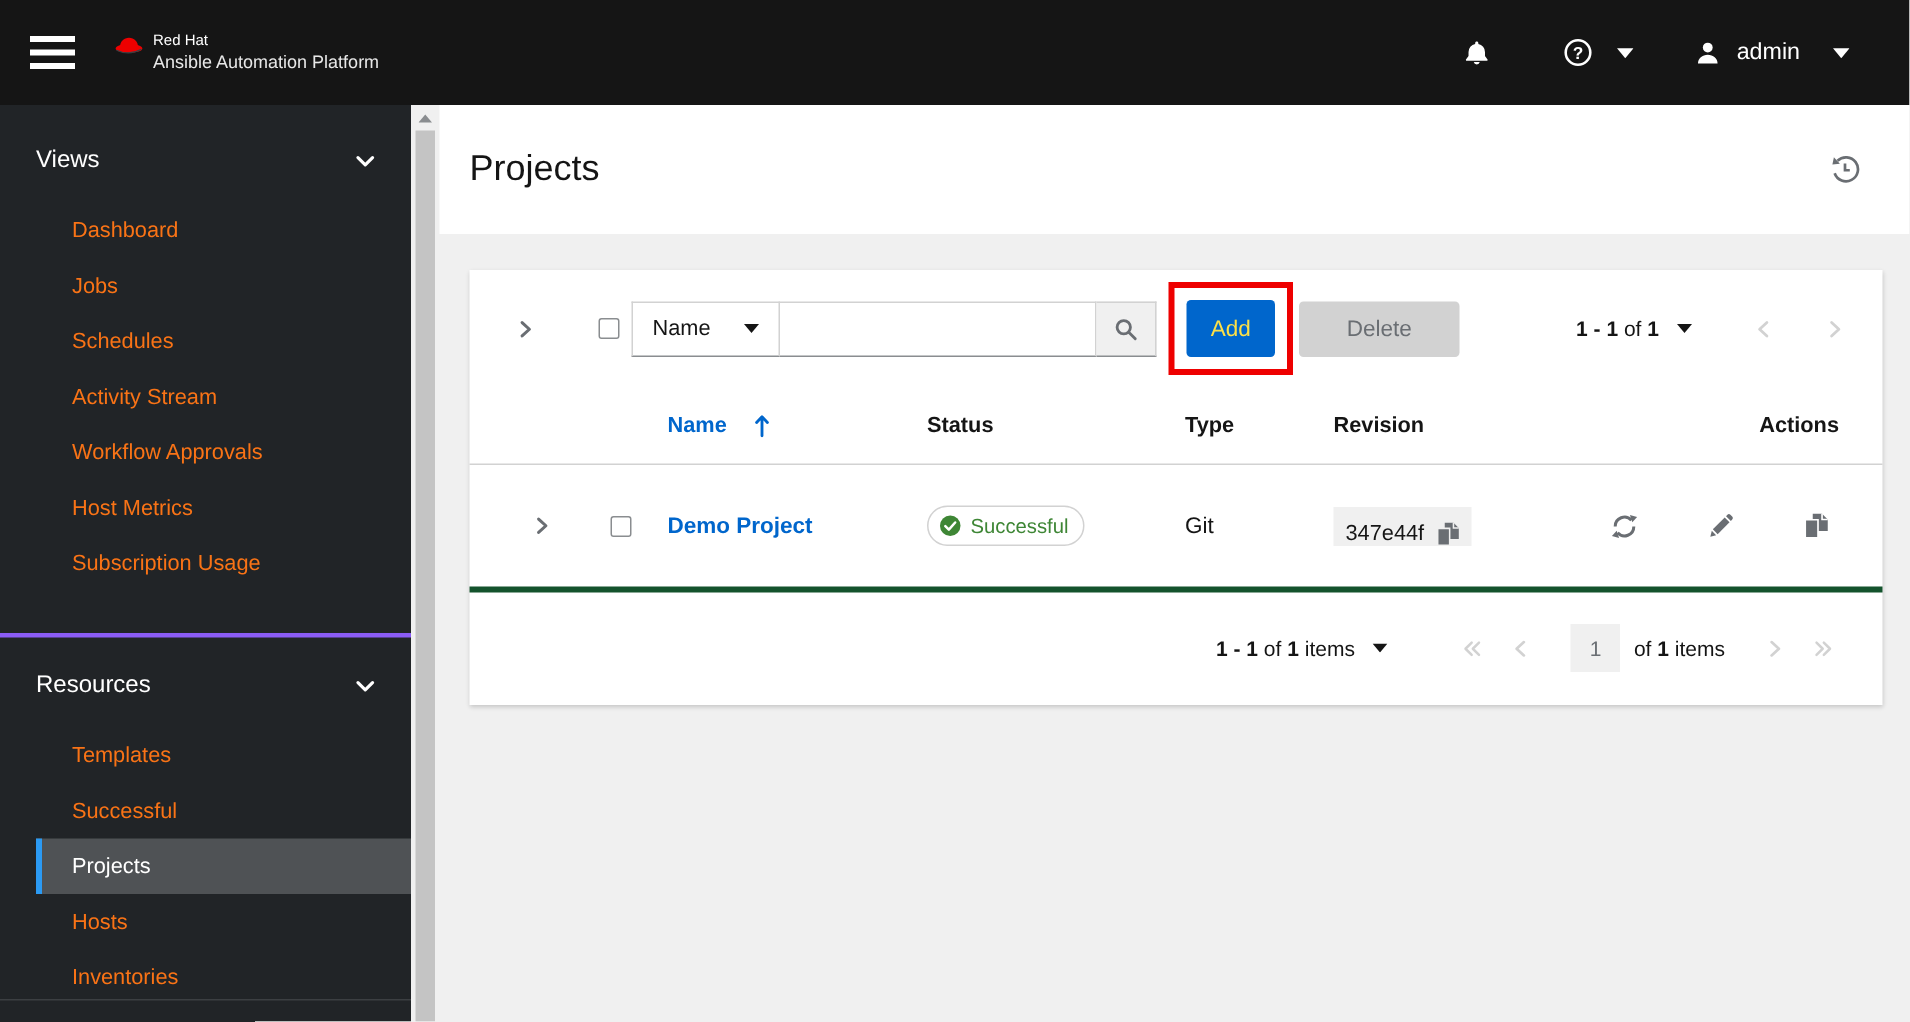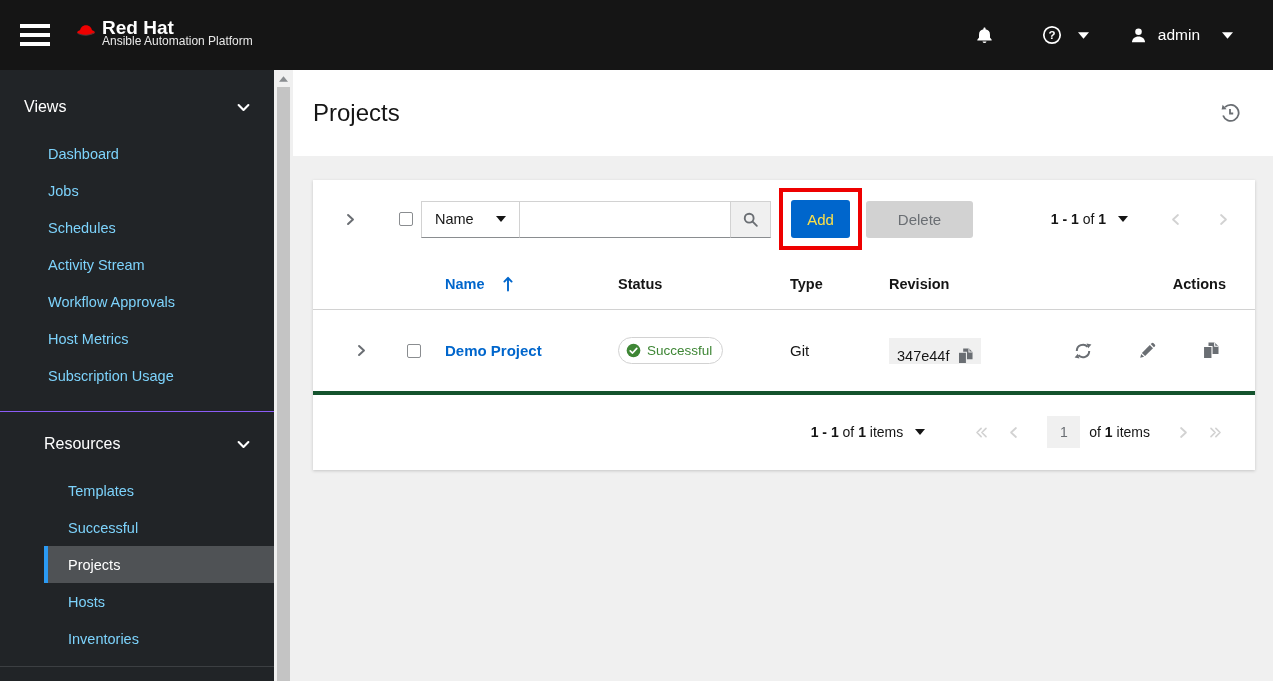--- a/index.html
+++ b/index.html
@@ -7,40 +7,40 @@
     font-family:"Liberation Sans", sans-serif; background:#f0f0f0; }
   #app { position:relative; width:1273px; height:681px; }
 
   
   .masthead { position:absolute; top:0; left:0; width:1273px; height:70px;
     background:#151515; display:flex; align-items:center; color:#fff; }
   .hamburger { margin-left:20px; width:30px; cursor:pointer; }
   .hamburger span { display:block; width:30px; height:4.5px; background:#fff; margin:4.5px 0; }
   .brand { display:flex; align-items:flex-start; margin-left:25px; }
   .brand-text { margin-left:5px; }
-  .brand-title { font-size:19px; font-weight:bold; color:#fff; line-height:14px; }
+  .brand-title { font-size:10px; font-weight:normal; color:#fff; line-height:14px; }
   .brand-subtitle { font-size:12px; color:#e8e8e8; line-height:13.5px; width:160px; }
   .masthead-right { margin-left:auto; display:flex; align-items:center; padding-right:40px; }
   .mh-btn { display:flex; align-items:center; color:#fff; cursor:pointer; }
   .mh-bell { margin-right:48px; }
   .mh-help { margin-right:40px; }
   .mh-help .caret { margin-left:16px; }
   .mh-user .caret { margin-left:22px; }
   .mh-user .uname { margin-left:10px; font-size:15.5px; }
 
   
   .sidebar { position:absolute; top:70px; left:0; width:274px; height:611px;
     background:#212427; color:#d2d2d2; }
   .nav-group { padding-top:17px; }
-  .nav-group.second { border-top:1px solid #8b5cf6; margin-top:17px; padding-top:12px;padding-left:20px; }
+  .nav-group.second { border-top:3px solid #8b5cf6; margin-top:28px; padding-top:12px; }
   .nav-group-header { height:40px; display:flex; align-items:center; justify-content:space-between;
     padding:0 24px; color:#fff; font-size:16px; cursor:pointer;gap:17px; }
   .nav-items { margin-top:8px; }
   .nav-item { height:37px; margin-left:24px; padding-left:24px; display:flex; align-items:center;
-    font-size:14.5px; color:#7dd3fc; cursor:pointer; }
+    font-size:14.5px; color:#f97316; cursor:pointer; }
   .nav-item.selected { background:#4f5255; border-left:4px solid #2b9af3; padding-left:20px; color:#fff; }
   .sidebar-bottom-divider { position:absolute; bottom:14px; left:0; width:274px; border-top:1px solid #3c3f42; }
 
   
   .scrollbar { position:absolute; top:70px; left:274px; width:19px; height:611px; background:#f0f0f0; }
   .scroll-up { height:17px; display:flex; align-items:center; justify-content:center; color:#6a6e73; cursor:pointer; }
   .scroll-thumb { position:absolute; top:17px; bottom:0; left:3px; width:13px; background:#c4c4c4; cursor:pointer; }
 
   
   .main { position:absolute; top:70px; left:293px; width:980px; height:611px; background:#f0f0f0; }

